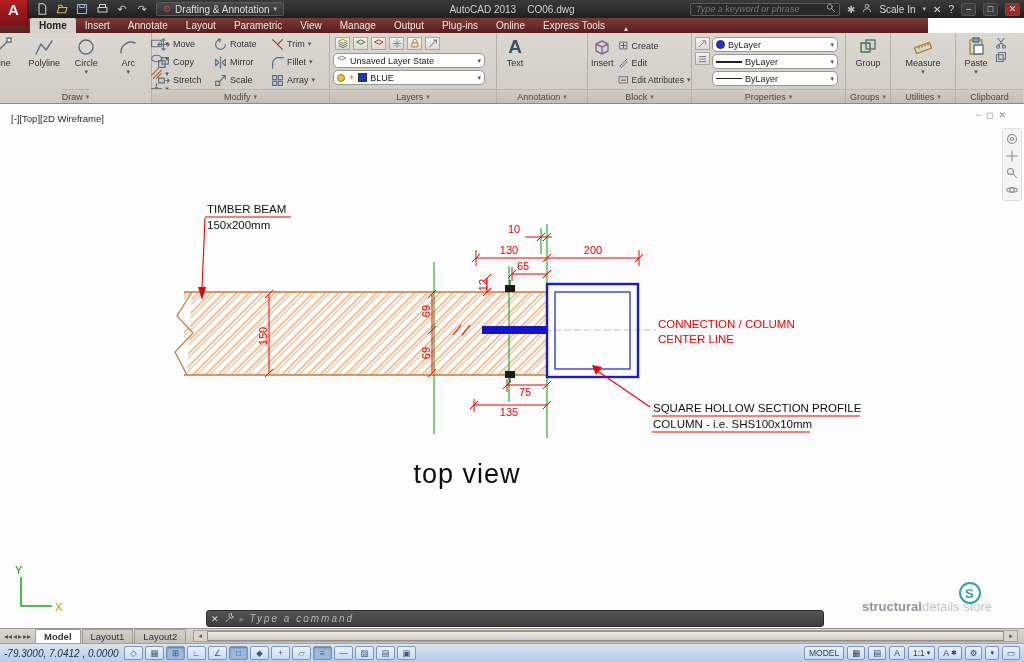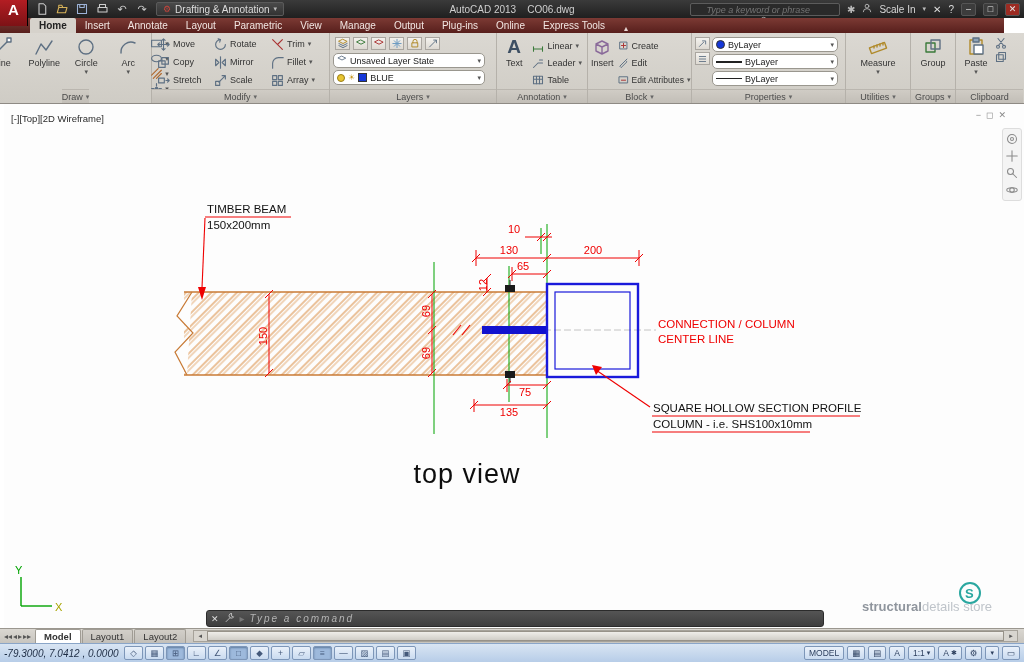--- a/index.html
+++ b/index.html
@@ -7,27 +7,27 @@
   #app{position:relative;width:1024px;height:662px;overflow:hidden;font-family:"Liberation Sans",sans-serif;background:#fff;}
 
   
   .titlebar{position:absolute;left:0;top:0;width:1024px;height:18px;background:linear-gradient(#3a3a3a,#1f1f1f);display:flex;align-items:center;color:#d8d8d8;font-size:10px;}
   .applogo{width:28px;height:33px;background:linear-gradient(#c22026,#7d1216);color:#fff;font-weight:bold;font-size:15px;display:flex;align-items:center;justify-content:center;z-index:30;position:relative;border-right:1px solid #000;}
   .qat{display:flex;align-items:center;gap:4px;margin-left:6px;}
   .qat .qi{width:16px;height:14px;display:flex;align-items:center;justify-content:center;color:#c9c9c9;font-size:11px;}
   .wsdd{display:flex;align-items:center;gap:4px;background:linear-gradient(#4a4a4a,#333);border:1px solid #5a5a5a;border-radius:2px;height:14px;padding:0 6px;margin-left:6px;color:#ddd;}
   .titlecenter{position:absolute;left:0;right:0;text-align:center;color:#cfcfcf;pointer-events:none;}
   .titleright{margin-left:auto;display:flex;align-items:center;gap:7px;padding-right:4px;}
-  .searchbox{display:flex;align-items:center;background:#2a2a2a;border:1px solid #5c5c5c;height:13px;width:150px;border-radius:2px;padding:0 3px;flex-direction:column;}
+  .searchbox{display:flex;align-items:center;background:#2a2a2a;border:1px solid #5c5c5c;height:13px;width:150px;border-radius:2px;padding:0 3px;}
   .searchbox input{flex:1;background:transparent;border:0;outline:0;color:#bbb;font-size:9px;font-style:italic;font-family:"Liberation Sans",sans-serif;min-width:0;}
   .winbtn{width:15px;height:13px;display:flex;align-items:center;justify-content:center;font-size:9px;color:#e6e6e6;background:#3c3c3c;border:1px solid #555;border-radius:2px;}
   .winbtn.close{background:#9c2b22;}
 
   
-  .tabrow{position:absolute;left:0;top:18px;width:1004px;height:15px;background:linear-gradient(#7c3a34,#571f1c);display:flex;align-items:flex-end;padding-left:30px;}
+  .tabrow{position:absolute;left:0;top:18px;width:928px;height:15px;background:linear-gradient(#7c3a34,#571f1c);display:flex;align-items:flex-end;padding-left:30px;}
   .rtab{height:15px;display:flex;align-items:center;padding:0 9px;color:#f2e6e2;font-size:10px;white-space:nowrap;}
   .rtab.active{background:#d6d2cb;color:#222;border-radius:2px 2px 0 0;font-weight:bold;}
   .tabrow .collapse{margin-left:10px;color:#e8d8d4;font-size:8px;}
 
   
   .ribbon{position:absolute;left:0;top:33px;width:1024px;height:71px;background:linear-gradient(#dbd8d2,#cfccc5);border-bottom:1px solid #8e8a84;display:flex;}
   .panel{display:flex;flex-direction:column;border-right:1px solid #b5b1aa;height:100%;}
   .panel-body{flex:1;display:flex;padding:2px 3px 0 3px;gap:2px;overflow:hidden;}
   .panel-label{height:14px;font-size:9px;color:#4a4a4a;background:linear-gradient(#d0ccc5,#c2beb7);display:flex;align-items:center;justify-content:center;gap:3px;border-top:1px solid #bab6af;}
   .panel-label .dn{font-size:7px;color:#666;}
@@ -345,43 +345,20 @@
           <span class="dn">▾</span>
         </div>
     </div>
 
     <div class="panel" style="width:91px;">
       <div class="panel-body">
         <div class="rbtn-lg" style="width:30px;">
           <span style="font-size:19px;font-weight:bold;color:#3d4f63;line-height:20px;">A</span>
           <span>Text</span>
         </div>
-        <div class="smallcol" style="gap:0;">
-          <div class="rbtn-sm" style="height:17px;">
-              <svg class="ti" width="12" height="12" viewBox="0 0 16 16">
-                <path d="M2,12 H14 M2,9 V15 M14,9 V15" stroke="#3a7a3a"></path>
-              </svg>
-              <span>Linear</span>
-              <span class="dn">▾</span>
-            </div>
-          <div class="rbtn-sm" style="height:17px;">
-              <svg class="ti" width="12" height="12" viewBox="0 0 16 16">
-                <path d="M2,14 L8,8 H14 M10,4 H14"></path>
-              </svg>
-              <span>Leader</span>
-              <span class="dn">▾</span>
-            </div>
-          <div class="rbtn-sm" style="height:17px;">
-              <svg class="ti" width="12" height="12" viewBox="0 0 16 16">
-                <rect x="2" y="3" width="12" height="10"></rect>
-                <path d="M2,7 H14 M6,3 V13 M10,3 V13"></path>
-              </svg>
-              <span>Table</span>
-            </div>
-        </div>
       </div>
       <div class="panel-label">
           <span>Annotation</span>
           <span class="dn">▾</span>
         </div>
     </div>
 
     <div class="panel" style="width:104px;">
       <div class="panel-body">
         <div class="rbtn-lg" style="width:36px;">
@@ -451,49 +428,49 @@
             <span class="arrow">▾</span>
           </div>
         </div>
       </div>
       <div class="panel-label">
           <span>Properties</span>
           <span class="dn">▾</span>
         </div>
     </div>
 
+    <div class="panel" style="width:45px;">
+      <div class="panel-body" style="justify-content:center;">
+        <div class="rbtn-lg" style="width:38px;">
+          <svg class="ti" width="20" height="20" viewBox="0 0 20 20">
+              <rect x="3" y="6" width="9" height="9" stroke="#3a7a3a"></rect>
+              <rect x="8" y="3" width="9" height="9" stroke="#5e7083"></rect>
+            </svg>
+          <span>Group</span>
+        </div>
+      </div>
+      <div class="panel-label">
+          <span>Groups</span>
+          <span class="dn">▾</span>
+        </div>
+    </div>
+
     <div class="panel" style="width:65px;">
       <div class="panel-body" style="justify-content:center;">
         <div class="rbtn-lg" style="width:46px;">
           <svg class="ti" width="20" height="20" viewBox="0 0 20 20">
               <rect x="2" y="8" width="16" height="6" transform="rotate(-20 10 11)" stroke="#b08a2a"></rect>
               <path d="M6,9 v2 M9,8 v2 M12,7 v2 M15,6 v2" stroke="#b08a2a"></path>
             </svg>
           <span>Measure</span>
           <span class="dn">▾</span>
         </div>
       </div>
       <div class="panel-label">
           <span>Utilities</span>
-          <span class="dn">▾</span>
-        </div>
-    </div>
-
-    <div class="panel" style="width:45px;">
-      <div class="panel-body" style="justify-content:center;">
-        <div class="rbtn-lg" style="width:38px;">
-          <svg class="ti" width="20" height="20" viewBox="0 0 20 20">
-              <rect x="3" y="6" width="9" height="9" stroke="#3a7a3a"></rect>
-              <rect x="8" y="3" width="9" height="9" stroke="#5e7083"></rect>
-            </svg>
-          <span>Group</span>
-        </div>
-      </div>
-      <div class="panel-label">
-          <span>Groups</span>
           <span class="dn">▾</span>
         </div>
     </div>
 
     <div class="panel" style="width:67px;border-right:none;">
       <div class="panel-body" style="justify-content:flex-start;">
         <div class="rbtn-lg" style="width:34px;">
           <svg class="ti" width="20" height="20" viewBox="0 0 20 20">
               <rect x="4" y="3" width="12" height="14" stroke="#b08a2a"></rect>
               <rect x="7" y="1" width="6" height="4" fill="#8fa3b8" stroke="#5e7083"></rect>

